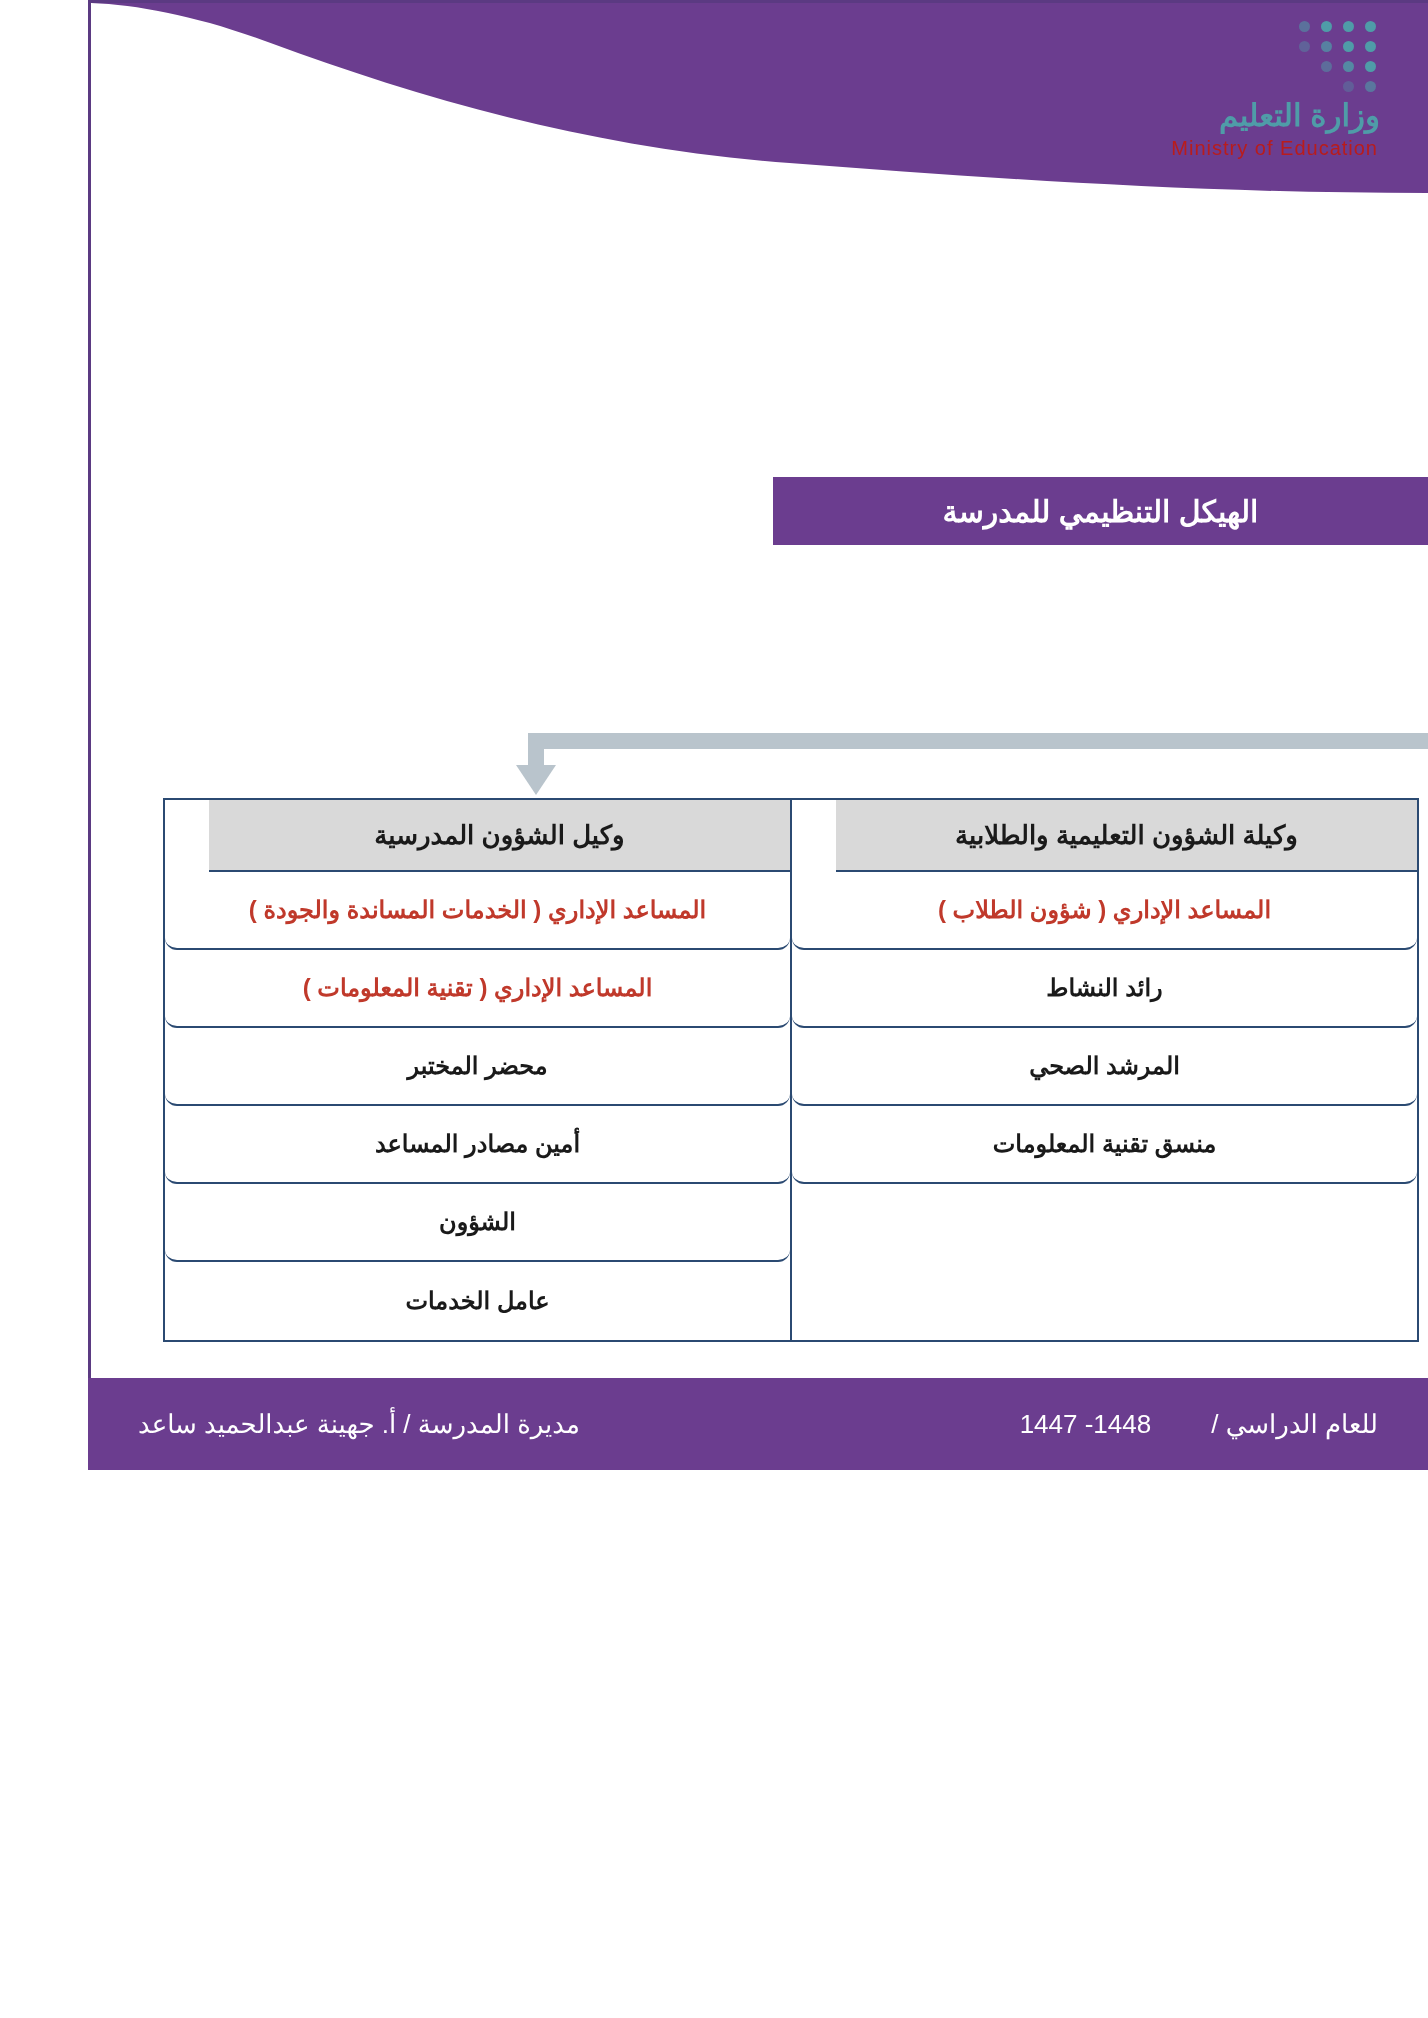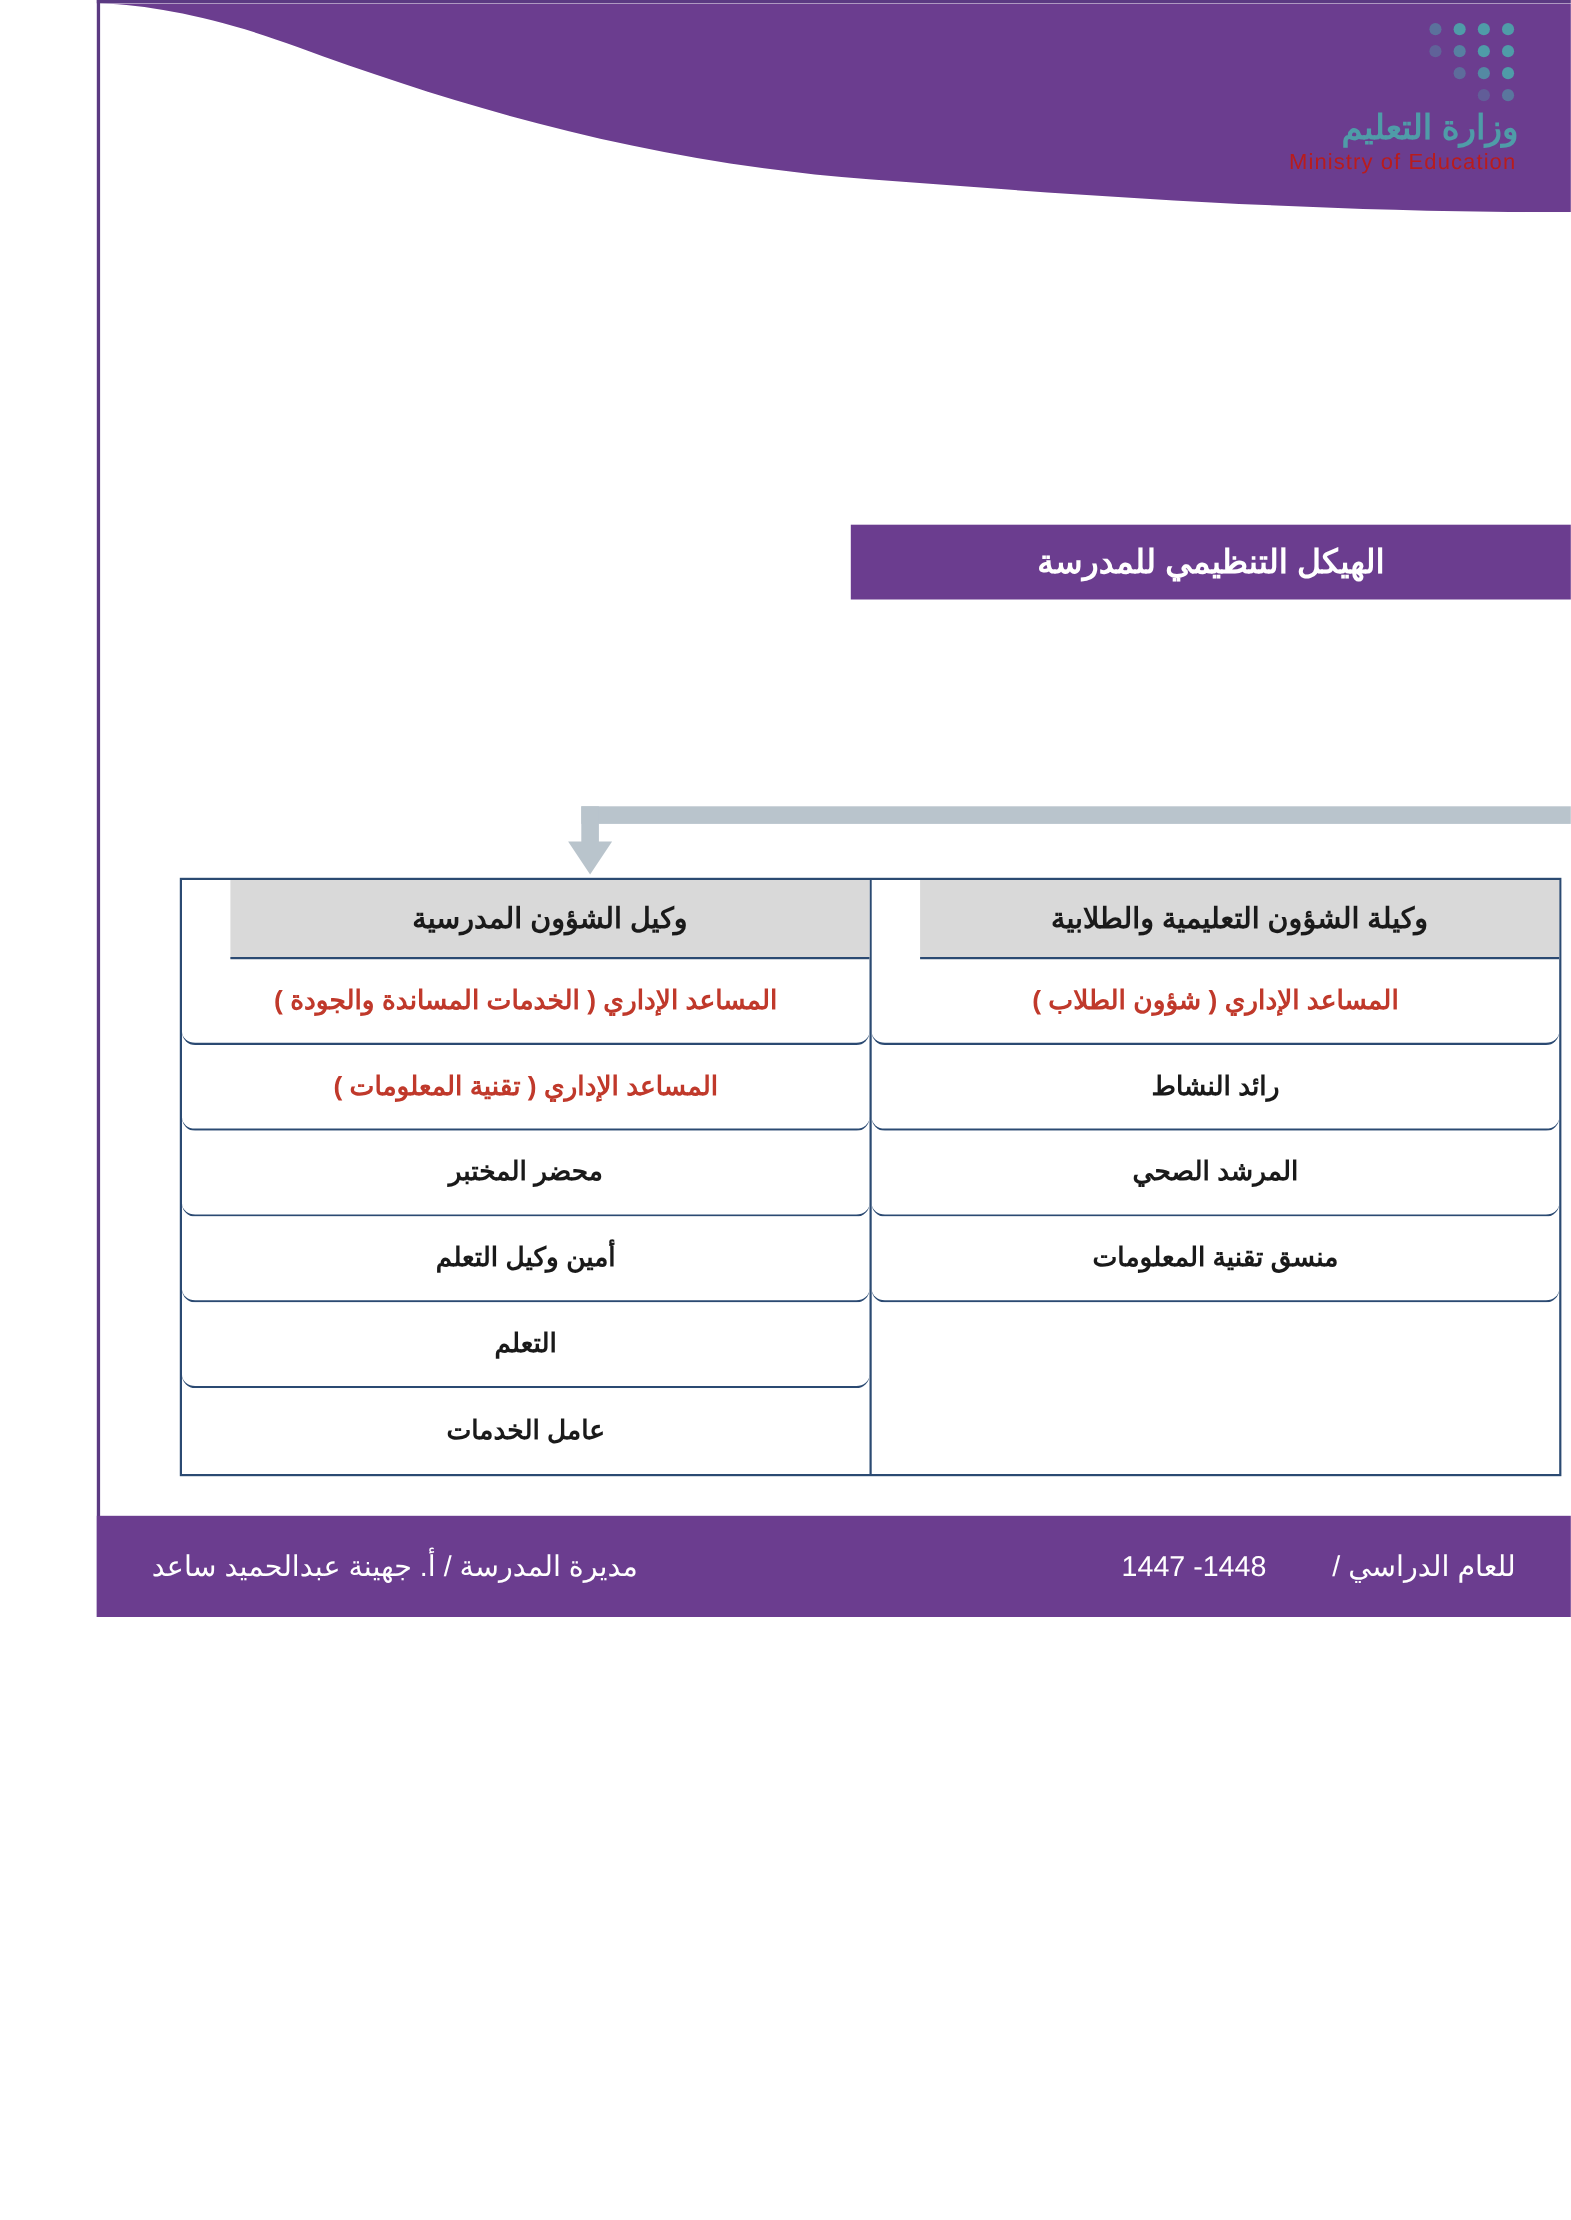--- a/index.html
+++ b/index.html
@@ -243,22 +243,22 @@
       <div class="cell">المرشد الصحي</div>
       <div class="cell">منسق تقنية المعلومات</div>
       <div class="cell empty"></div>
     </div>
 
     <div class="col">
       <div class="col-head">وكيل الشؤون المدرسية</div>
       <div class="cell accent">المساعد الإداري ( الخدمات المساندة والجودة )</div>
       <div class="cell accent">المساعد الإداري (  تقنية المعلومات )</div>
       <div class="cell">محضر المختبر</div>
-      <div class="cell">أمين وكيل التعلم</div>
-      <div class="cell">التعلم</div>
+      <div class="cell">أمين مصادر المساعد</div>
+      <div class="cell">الشؤون</div>
       <div class="cell">عامل الخدمات</div>
     </div>
 
   </div>
 </div>
 
 <div class="footer">
   <span class="f-year">للعام الدراسي /</span>
   <span class="f-num">1447 -1448</span>
   <span class="f-principal">مديرة المدرسة / أ. جهينة عبدالحميد ساعد</span>

